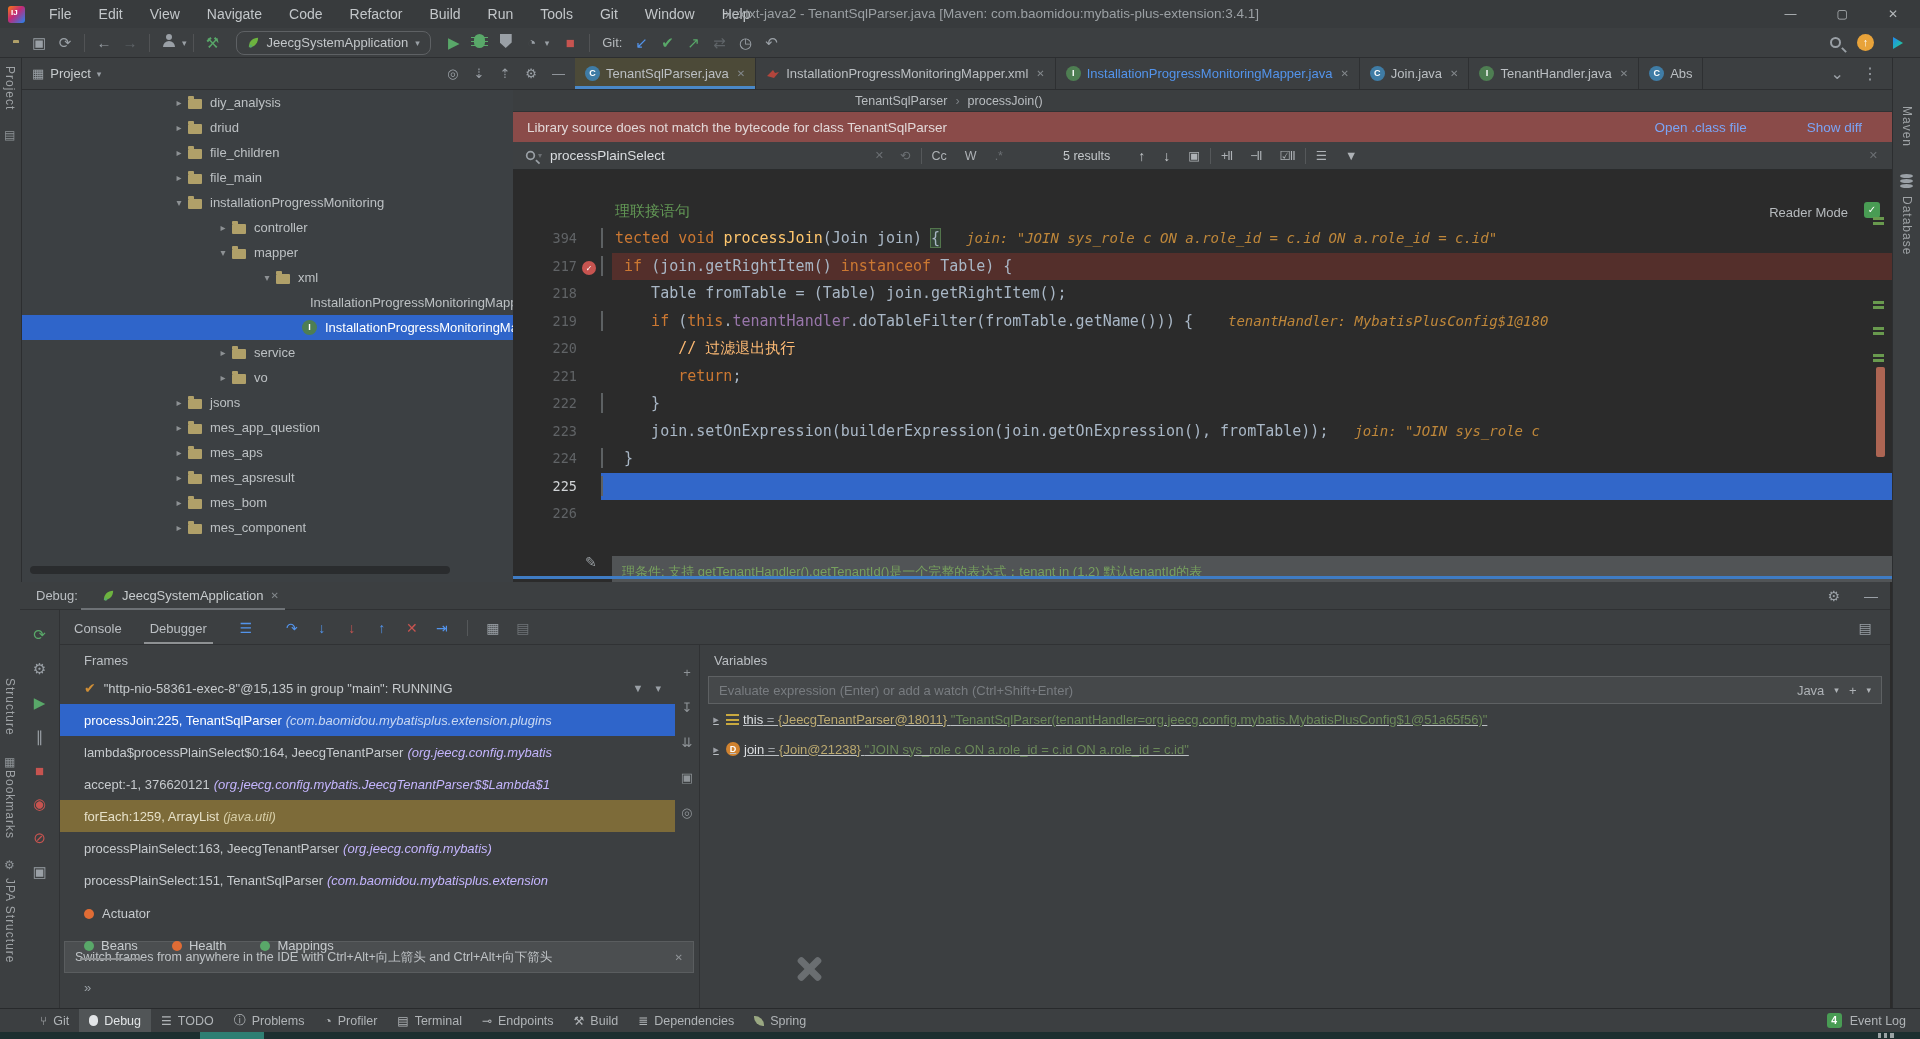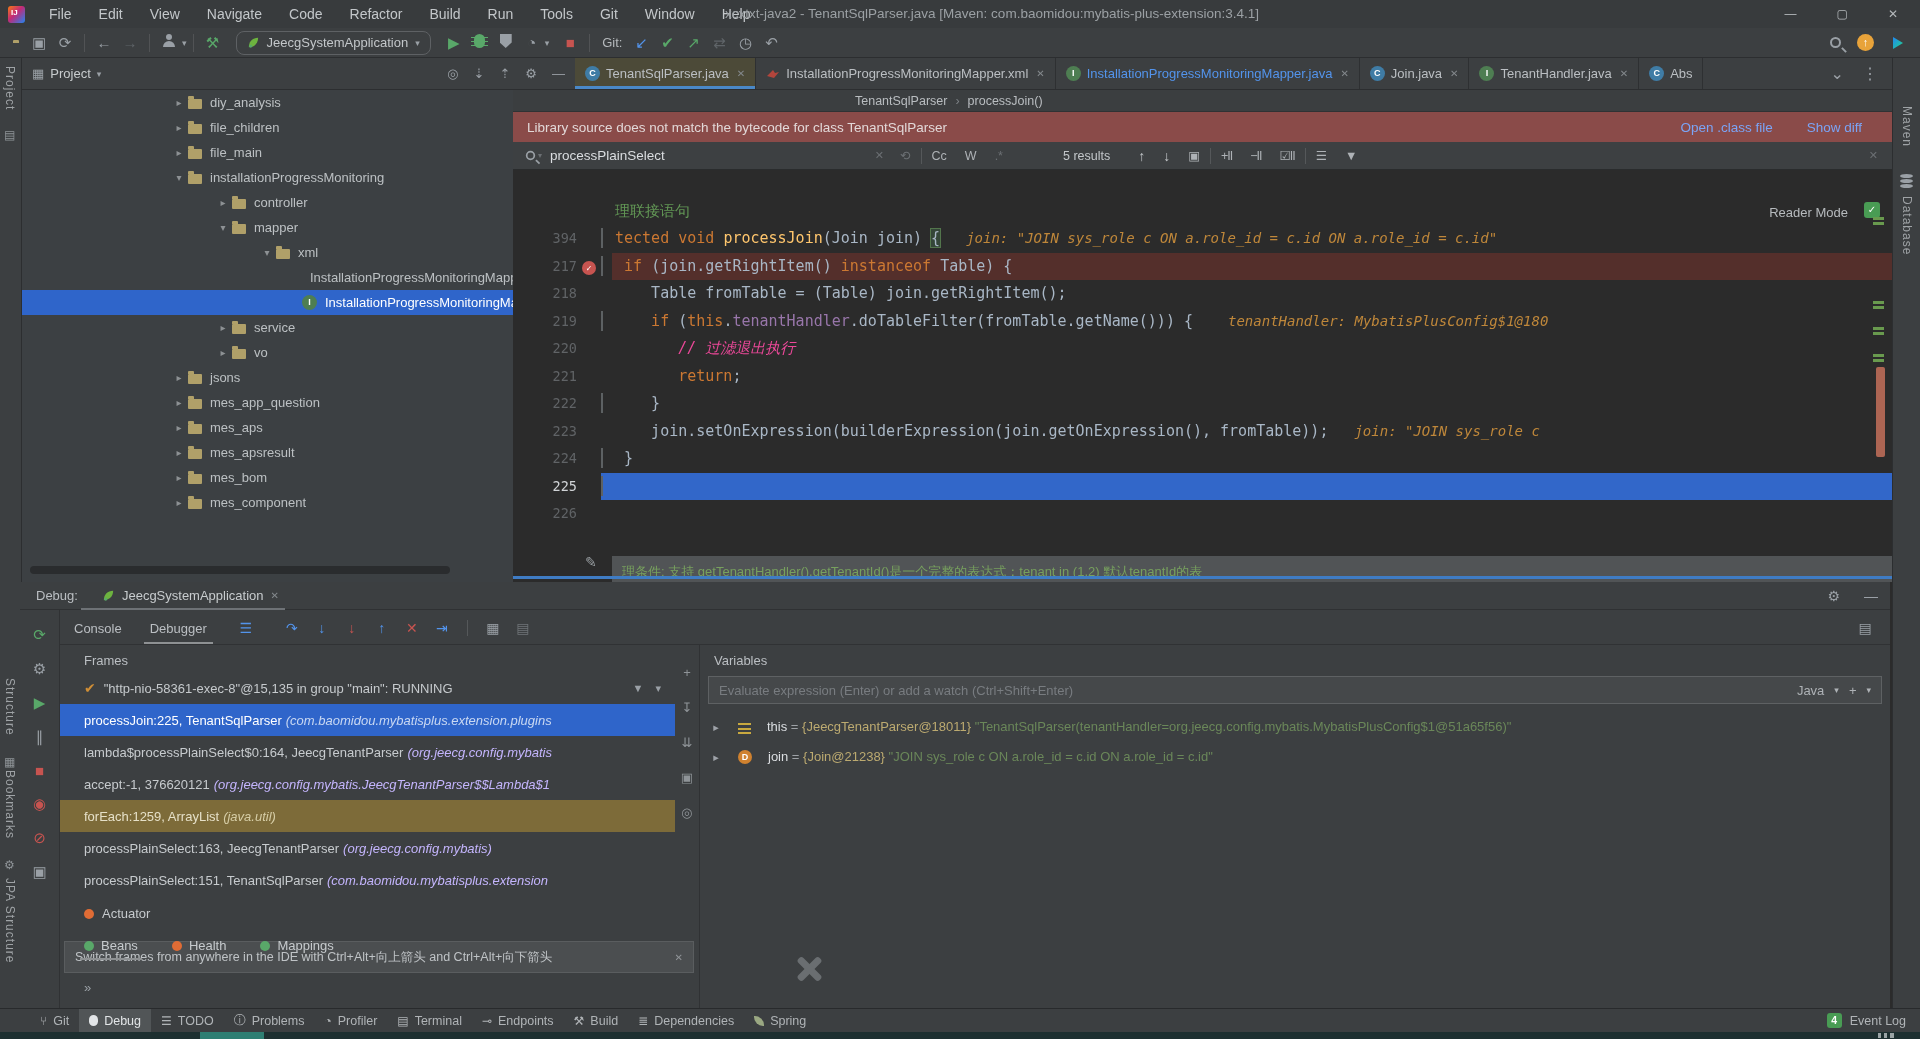--- a/index.html
+++ b/index.html
@@ -79,36 +79,36 @@
   .ic-folder::before { content:""; position:absolute; top:-3px; left:0; width:6px; height:3px; background:#b0a069; border-radius:1px 1px 0 0; }
   .hscroll { position:absolute; left:8px; top:476px; width:420px; height:8px; background:#2a2c2e; border-radius:4px; }
 
   
   .editor { left:513px; top:90px; width:1379px; height:492px; background:#2b2b2b; overflow:hidden; }
   .crumb { height:22px; background:#3b3e40; border-bottom:1px solid #303234; display:flex; align-items:center;
            padding-left:342px; font-size:12.5px; color:#b9bdc0; gap:8px; }
   .crumb .sep { color:#7d8286; }
   .notif { height:30px; background:#8a4b49; display:flex; align-items:center; padding:0 14px; font-size:13.5px; color:#e2d8d8; }
   .notif .links { margin-left:auto; display:flex; gap:34px; padding-right:16px; }
-  .notif a { color:#7ba4f5; text-decoration:none; font-size:13.5px; }
+  .notif a { color:#7ba4f5; text-decoration:none; font-size:13.5px;margin-left:26px; }
   .findbar { height:28px; background:#3d4042; border-bottom:1px solid #2a2c2d; display:flex; align-items:center; font-size:12.5px; color:#aeb2b6; }
   .findbar .q { color:#dadde0; font-size:13.5px; margin-left:8px; }
   .findbar .ghost { color:#6b6f73; }
   .fgap { margin-left:18px; }
   .fsep { width:1px; height:16px; background:#55585a; margin:0 10px; }
 
   .codearea { position:absolute; left:0; top:80px; width:1379px; height:386px; }
   .code-row { position:relative; display:flex; height:27.5px; align-items:center; font-size:15px; line-height:27.5px; }
   .ln { width:64px; text-align:right; color:#606366; font-size:13.5px; font-family:"DejaVu Sans Mono",monospace; flex:0 0 auto; }
   .bpcol { width:24px; text-align:center; flex:0 0 auto; }
   .foldcol { width:14px; flex:0 0 auto; position:relative; }
   .foldbox { width:9px; height:9px; border:1px solid #5d6163; background:linear-gradient(#0000 45%, #9aa0a6 45%, #9aa0a6 60%, #0000 60%); }
   .codetext { white-space:pre; font-family:"DejaVu Sans Mono",monospace; color:#a9b7c6; }
   .kw { color:#cc7832; } .meth { color:#ffc66d; } .def { color:#a9b7c6; }
-  .cmt { color:#ec4899;font-style:italic; } .doc { color:#629755; } .fld { color:#9876aa; }
+  .cmt { color:#fdba74; } .doc { color:#629755; } .fld { color:#9876aa; }
   .brace { background:rgba(70,120,80,.35); outline:1px solid #53754c; }
   .dhint { color:#bf873a; font-style:italic; margin-left:26px; font-size:14px; white-space:pre; }
   .code-row.bprow { background:linear-gradient(90deg, transparent 99px, #542f2b 99px); }
   .code-row.current { background:linear-gradient(90deg, transparent 88px, #3267c9 88px); }
   .code-row.current .ln { color:#d0d3d6; }
   .bpdot { width:14px; height:14px; border-radius:50%; background:#c75450; color:#fff; font-size:9px; line-height:14px; text-align:center; display:inline-block; }
   .readermode { position:absolute; right:44px; top:115px; font-size:13px; color:#b7bbbe; }
   .readerok { position:absolute; right:12px; top:112px; width:16px; height:16px; background:#499c54; border-radius:3px;
               color:#fff; font-size:10px; text-align:center; line-height:16px; }
   .mark-eq { position:absolute; right:8px; width:11px; height:3px; background:#699a4e; box-shadow:0 5px 0 #699a4e; }
@@ -148,21 +148,21 @@
            display:flex; align-items:center; padding:0 10px; font-size:12.5px; color:#bfc3c6; }
   .fhint .x { margin-left:auto; color:#909498; }
   .minicol { position:absolute; left:655px; top:63px; width:25px; height:363px; border-right:1px solid #303234;
              display:flex; flex-direction:column; align-items:center; color:#8f9498; }
   .minicol .g { margin-top:20px; font-size:13px; }
   .vars { position:absolute; left:680px; top:63px; width:1190px; height:363px; font-size:13px; }
   .vars .vtitle { padding:8px 0 0 14px; color:#bbbfc3; }
   .evalrow { margin:8px 8px 0 8px; height:28px; border:1px solid #5e6163; background:#45484a;
              display:flex; align-items:center; padding:0 10px; color:#787c80; font-size:13px; }
   .evalrow .right { margin-left:auto; display:flex; align-items:center; gap:10px; color:#aeb2b6; }
-  .vrow { height:30px; display:flex; align-items:flex-end; padding-left:10px; gap:16px; white-space:nowrap; overflow:hidden; }
+  .vrow { height:30px; display:flex; align-items:center; padding-left:10px; gap:4px; white-space:nowrap; overflow:hidden;text-decoration:underline; }
   .vchev { color:#9ea2a8; font-size:11px; width:12px; }
   .vic-this { width:13px; height:11px; background:linear-gradient(#c9a93f 20%,#0000 20%,#0000 45%,#c9a93f 45%,#c9a93f 65%,#0000 65%,#0000 85%,#c9a93f 85%); }
   .vic-join { width:14px; height:14px; border-radius:50%; background:#d0822f; color:#fff; font-size:9px; font-weight:bold;
               text-align:center; line-height:14px; }
   .vname { color:#dcdfe2; } .veq { color:#9ea2a6; } .vref { color:#bcaa70; } .vstr { color:#6a8759; }
   .actuator { position:absolute; left:40px; top:324px; display:flex; align-items:center; gap:8px; font-size:13px; color:#c6cacd; padding-left:24px; }
   .subtabs { position:absolute; left:40px; top:356px; display:flex; align-items:center; gap:34px; font-size:13px; color:#c6cacd; padding-left:24px; }
   .subtab { display:flex; align-items:center; gap:7px; position:relative; }
   .subtab.sel::after { content:""; position:absolute; left:-4px; right:-4px; bottom:-7px; height:2px; background:#8e9193; }
   .dot { width:10px; height:10px; border-radius:50%; display:inline-block; }
@@ -357,20 +357,25 @@
         <span class="g gc-kebab"></span>
       </div>
     </div>
   </div>
 
   <div class="abs ptree">
     <div class="trow" style="padding-left:148px">
         <span class="tchev g gc-tcol"></span>
         <span class="ic-folder"></span>
         <span class="tlabel">diy_analysis</span>
+      </div>
+    <div class="trow" style="padding-left:148px">
+        <span class="tchev g gc-tcol"></span>
+        <span class="ic-folder"></span>
+        <span class="tlabel">driud</span>
       </div>
     <div class="trow" style="padding-left:148px">
         <span class="tchev g gc-tcol"></span>
         <span class="ic-folder"></span>
         <span class="tlabel">file_children</span>
       </div>
     <div class="trow" style="padding-left:148px">
         <span class="tchev g gc-tcol"></span>
         <span class="ic-folder"></span>
         <span class="tlabel">file_main</span>

